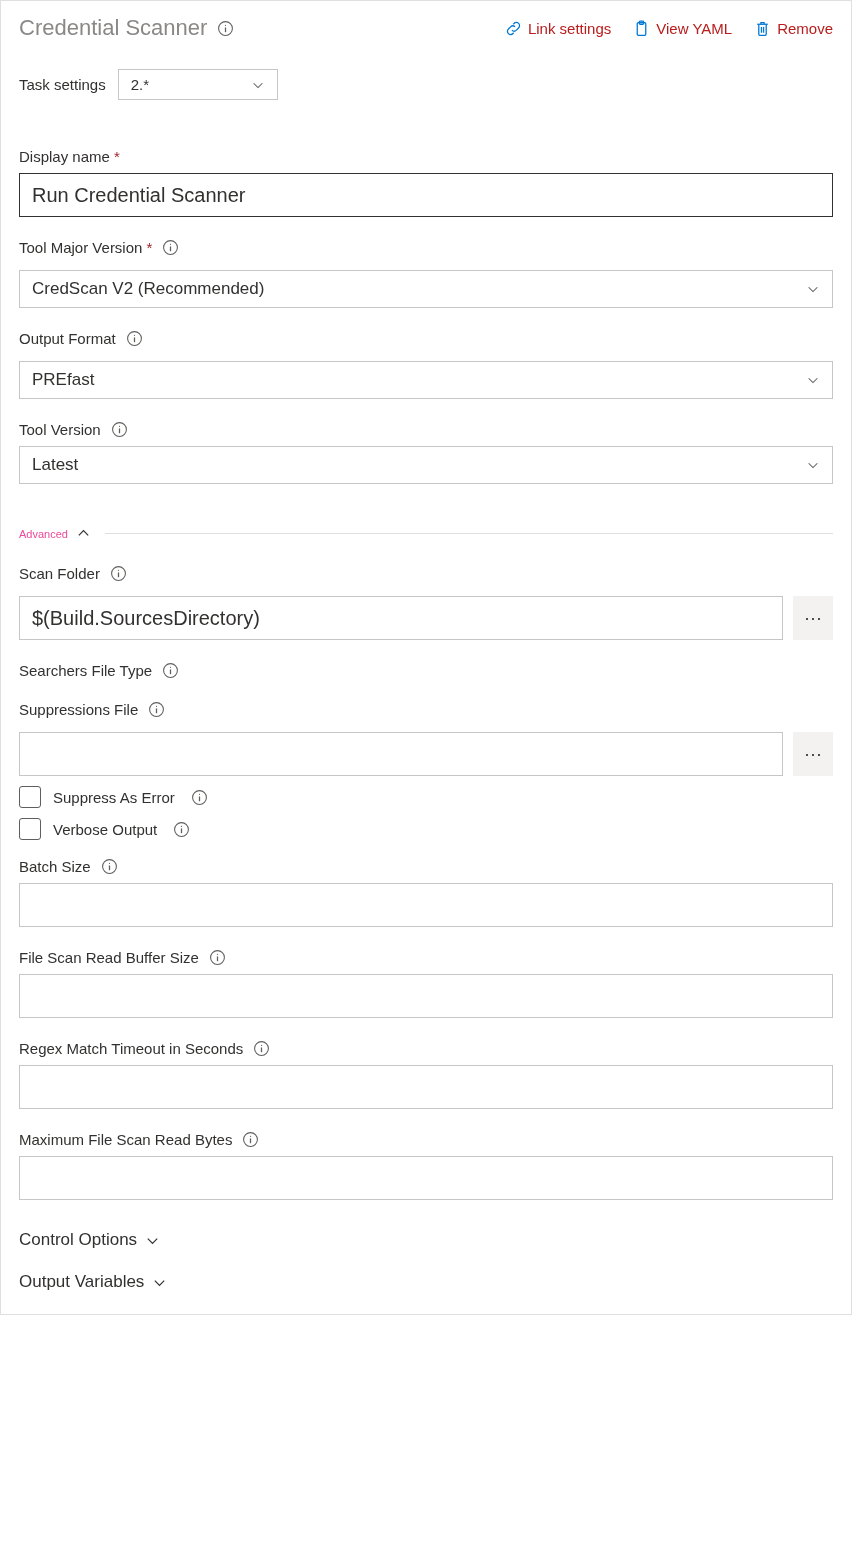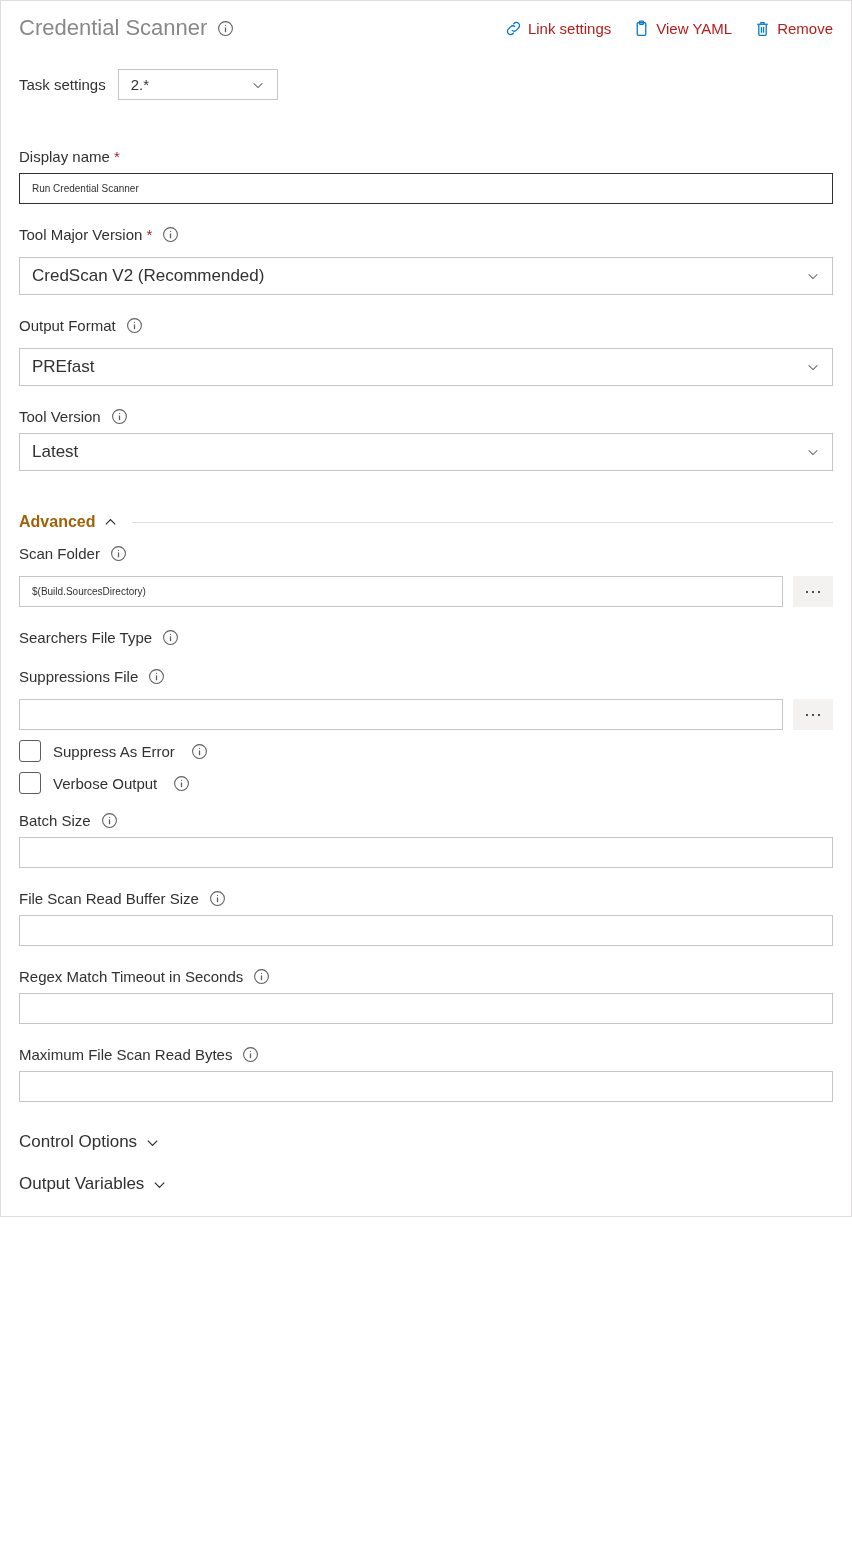--- a/index.html
+++ b/index.html
@@ -57,21 +57,21 @@
     display: flex;
     align-items: center;
     margin-bottom: 8px;
   }
   .label.inline { margin-bottom: 0; }
   .req { color: #a4262c; margin-left: 4px; }
 
   .text-input {
     width: 100%;
     border: 1px solid #c8c6c4;
-    font-size: 10px;
+    font-size: 20px;
     padding: 8px 12px;
     line-height: 1.3;
     font-family: inherit;
     background: #fff;
     color: #323130;
   }
   .text-input.active { border: 1px solid #323130; }
 
   .select {
     width: 100%;
@@ -100,33 +100,33 @@
     width: 14px; height: 14px;
   }
 
   .section-header {
     margin-top: 42px;
     display: flex;
     align-items: center;
     cursor: pointer;
   }
   .section-header .section-title {
-    font-size: 16px;
-    color: #a16207;
-    font-weight: 700;
+    font-size: 11px;
+    color: #ec4899;
+    font-weight: 400;
   }
   .section-header .rule {
     flex: 1;
     border-top: 1px solid #e1dfdd;
     margin-left: 14px;
   }
   .chev-up, .chev-down {
     width: 15px; height: 15px; margin-left: 8px;
   }
-  .section-body { margin-top: 14px; }
+  .section-body { margin-top: 24px; }
 
   .input-with-btn { display:flex; gap: 10px; align-items:stretch; }
   .input-with-btn .text-input { flex:1; }
   .ellipsis-btn {
     width: 40px;
     background: #f3f2f1;
     display:flex; align-items:center; justify-content:center;
     cursor: pointer;
     font-size: 18px;
   }

